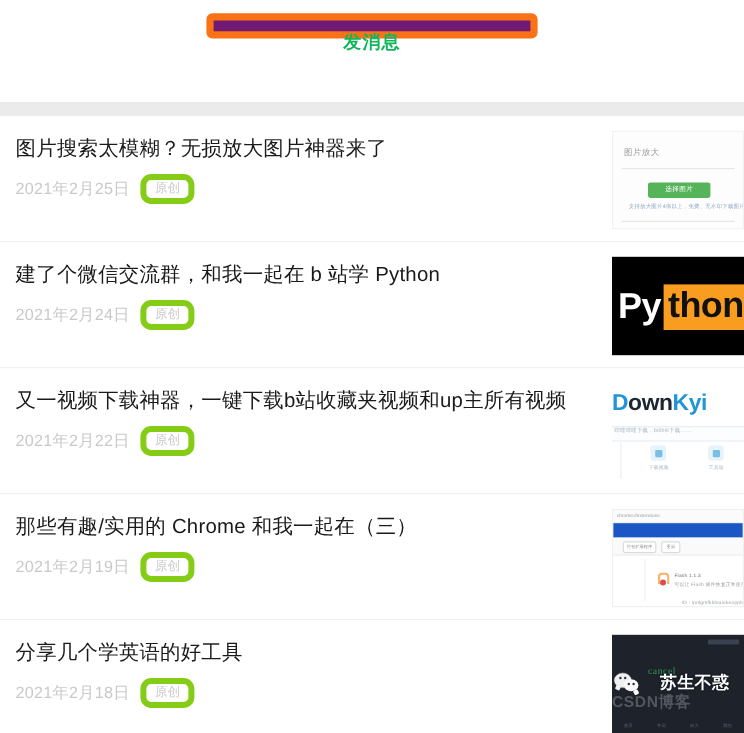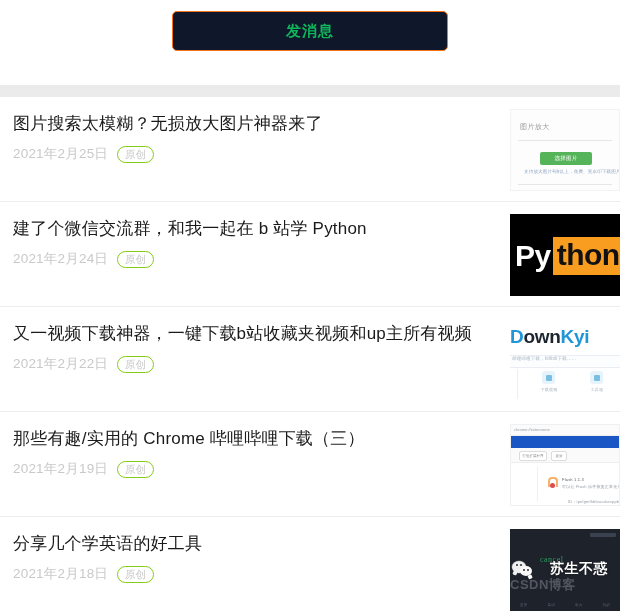--- a/index.html
+++ b/index.html
@@ -21,29 +21,29 @@
     height: 85px;
     background: #ffffff;
     display: flex;
     align-items: flex-start;
     justify-content: center;
     padding-top: 11px;
     box-sizing: border-box;
   }
   .msg-btn {
     width: 276px;
-    height: 40px;
+    height: 21px;
     line-height: 38px;
     text-align: center;
-    border: 1px solid #f97316;
+    border: 6px solid #f97316;
     border-radius: 5px;
     color: #0fb75b;
     font-size: 15px;
     font-weight: bold;
-    background: #0f172a;
+    background: #701a75;
     cursor: pointer;
     letter-spacing: 1px;
     box-sizing: border-box;
     user-select: none;
   }
 
   
   .gray-band {
     height: 12px;
     background: #ebebeb;
@@ -89,21 +89,21 @@
     gap: 9px;
   }
   .article-date {
     font-size: 13.5px;
     color: #c9c9c9;
     letter-spacing: 0.2px;
   }
   .badge-original {
     font-size: 10.5px;
     color: #c9c9c9;
-    border: 1px solid #84cc16;
+    border: 5px solid #84cc16;
     border-radius: 9px;
     padding: 1px 7px 2px 7px;
     line-height: 12px;
     display: inline-block;
     white-space: nowrap;
   }
 
   
   .thumb {
     width: 110px;
@@ -521,21 +521,21 @@
         <div class="td-icon-cell">
           <div class="td-icon-box"></div>
           <div class="td-icon-label">工具箱</div>
         </div>
       </div>
     </div>
   </div>
 
   <div class="article-row">
     <div class="article-text">
-      <div class="article-title">那些有趣/实用的 Chrome 哔哩哔哩下载（三）</div>
+      <div class="article-title">那些有趣/实用的 Chrome 和我一起在（三）</div>
       <div class="article-meta">
         <span class="article-date">2021年2月19日</span>
         <span class="badge-original">原创</span>
       </div>
     </div>
     <div class="thumb thumb-chrome">
       <div class="tc-urlbar"></div>
       <div class="tc-urltxt">chrome://extensions</div>
       <div class="tc-bluebar"></div>
       <div class="tc-toolbar"></div>

